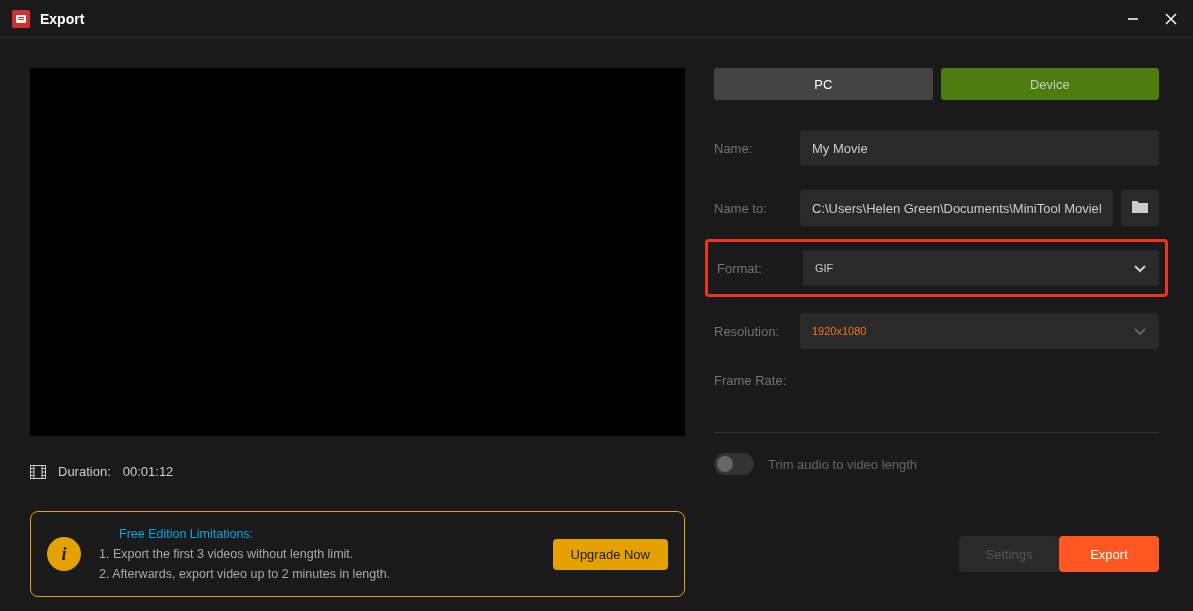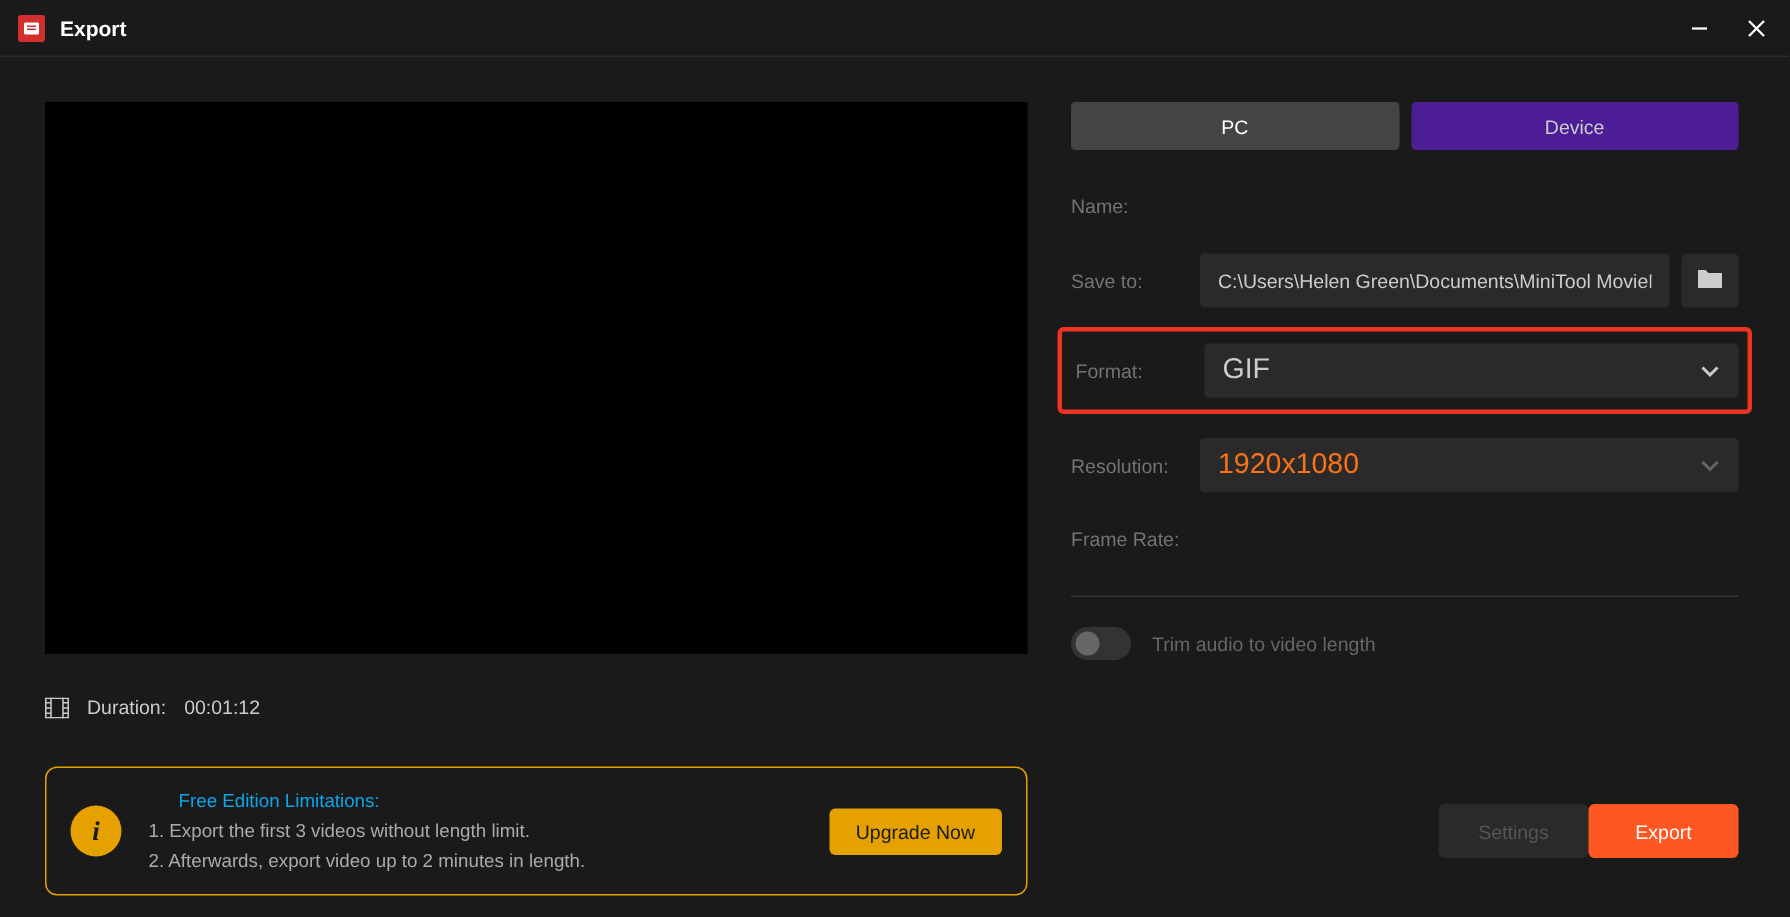--- a/index.html
+++ b/index.html
@@ -86,21 +86,21 @@
       display: flex;
       gap: 0;
       margin-bottom: 30px;
     }
     .tab {
       flex: 1;
       height: 32px;
       display: flex;
       align-items: center;
       justify-content: center;
-      background: #4c1d95;
+      background: #4d7c0f;
       border-radius: 3px;
       font-size: 13px;
       color: #ccc;
       cursor: pointer;
     }
     .tab.active {
       background: #444;
       color: #fff;
     }
     .tabs .tab:first-child { margin-right: 8px; }
@@ -151,21 +151,21 @@
       flex: 1;
       height: 36px;
       background: #2a2a2a;
       border-radius: 3px;
       display: flex;
       align-items: center;
       padding: 0 12px;
       cursor: pointer;
       position: relative;
     }
-    .select-value { color: #ccc; font-size: 19px; }
+    .select-value { color: #ccc; font-size: 11px; }
     .select-value.disabled { color: #f97316; }
     .chevron {
       margin-left: auto;
     }
     .chevron.disabled svg path { stroke: #666; }
     .divider {
       height: 1px;
       background: #333;
       margin: 0 0 20px 0;
     }
@@ -267,21 +267,21 @@
       width: 100px;
       height: 36px;
       background: #ff5722;
       border: none;
       border-radius: 4px;
       color: #fff;
       font-size: 13px;
       cursor: pointer;
       font-weight: 500;
     }
-    .framerate-row { margin-bottom: 30px; text-align: right; }
+    .framerate-row { margin-bottom: 44px; text-align: right; }
   </style>
 </head>
 <body>
 
 <div class="titlebar">
   <div class="app-icon">
     <svg width="12" height="12" viewBox="0 0 12 12">
         <rect x="1" y="2" width="10" height="8" fill="#fff" rx="1"></rect>
         <rect x="3" y="4" width="6" height="1" fill="#d32f2f"></rect>
         <rect x="3" y="6" width="6" height="1" fill="#d32f2f"></rect>
@@ -326,24 +326,25 @@
   </div>
 
   <div class="right-panel">
     <div class="tabs">
       <div class="tab active">PC</div>
       <div class="tab">Device</div>
     </div>
 
     <div class="form-row">
       <div class="form-label">Name:</div>
+      <input class="form-input" value="My Movie" style="">
     </div>
 
     <div class="form-row saveto-row">
-      <div class="form-label">Save to:</div>
+      <div class="form-label">Name to:</div>
       <input class="form-input" value="C:\Users\Helen Green\Documents\MiniTool MovieM" style="">
       <button class="browse-btn">
         <span>
           <svg width="18" height="15" viewBox="0 0 18 15">
               <path d="M1 2 L6 2 L8 4 L17 4 L17 14 L1 14 Z" fill="#ccc"></path>
             </svg>
         </span>
       </button>
     </div>
 

